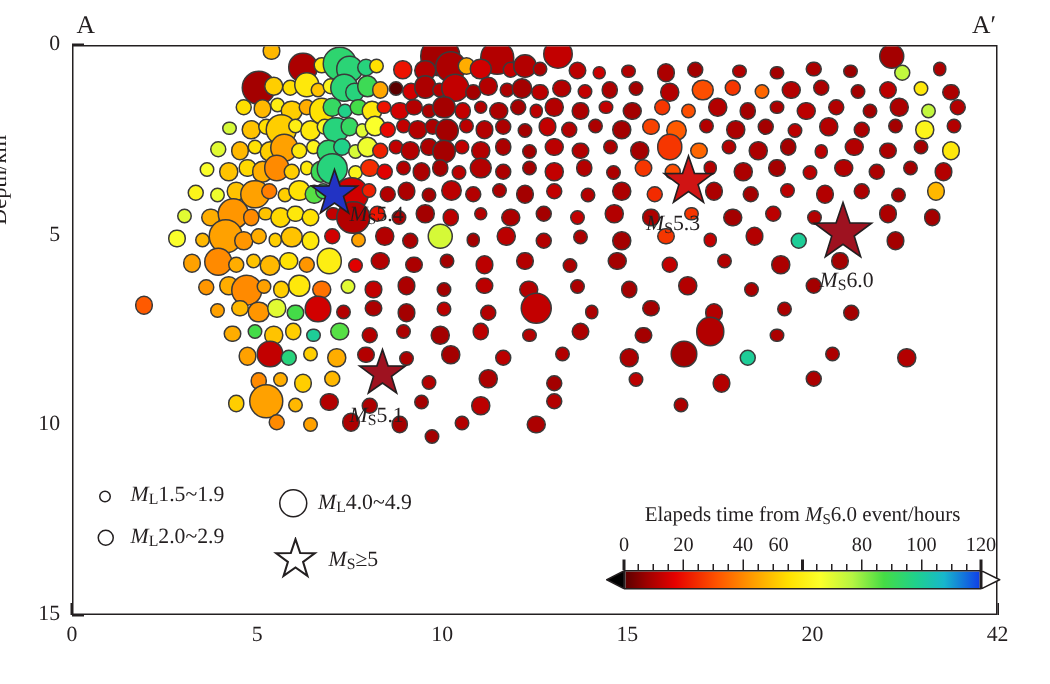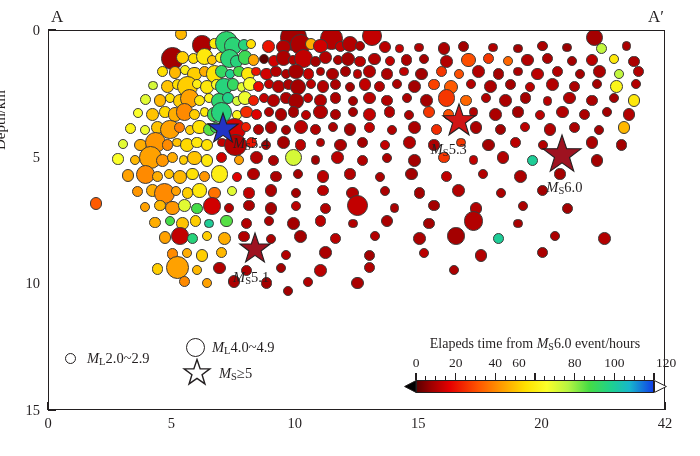--- a/index.html
+++ b/index.html
@@ -570,27 +570,33 @@
         </svg>
         <div class="star-label" style="left: 381.688px; top: 109.933px;"><i>M</i><span class="sub">S</span>5.3</div>
         <svg class="star-marker" width="44" height="44" style="left: 491.344px; top: 102.133px;">
           <polygon points="22.00,2.00 26.64,15.61 41.02,15.82 29.51,24.44 33.76,38.18 22.00,29.90 10.24,38.18 14.49,24.44 2.98,15.82 17.36,15.61" fill="#9e1220" stroke="#231f20" stroke-width="1.1"></polygon>
         </svg>
         <div class="star-label" style="left: 497.344px; top: 148.133px;"><i>M</i><span class="sub">S</span>6.0</div>
       </div>
   </div>
 
   <div id="mag-legend">
+      <div class="mag-row" style="left: 0px; top: 0px;">
+        <span style="width: 20px; display: inline-flex; justify-content: center;">
+          <span class="mag-circ" style="width: 6px; height: 6px;"></span>
+        </span>
+        <span class="mag-text"><i>M</i><span class="sub">L</span>1.5~1.9</span>
+      </div>
       <div class="mag-row" style="left: 0px; top: 28px;">
         <span style="width: 20px; display: inline-flex; justify-content: center;">
           <span class="mag-circ" style="width: 9px; height: 9px;"></span>
         </span>
         <span class="mag-text"><i>M</i><span class="sub">L</span>2.0~2.9</span>
       </div>
-      <div class="mag-row" style="left: 125px; top: 16px;">
+      <div class="mag-row" style="left: 125px; top: 4px;">
         <span style="width: 20px; display: inline-flex; justify-content: center;">
           <span class="mag-circ" style="width: 17px; height: 17px;"></span>
         </span>
         <span class="mag-text"><i>M</i><span class="sub">L</span>4.0~4.9</span>
       </div>
       <div class="mag-row" style="left: 122px; top: 36px;">
         <svg width="30" height="30">
           <polygon points="15.00,1.50 18.13,10.69 27.84,10.83 20.07,16.65 22.94,25.92 15.00,20.33 7.06,25.92 9.93,16.65 2.16,10.83 11.87,10.69" fill="#ffffff" stroke="#231f20" stroke-width="1.4"></polygon>
         </svg>
         <span class="mag-text"><i>M</i><span class="sub">S</span>≥5</span>
@@ -599,21 +605,21 @@
 
   <div id="cbar-box">
     <div id="cbar-title">Elapeds time from <i>M</i><span class="sub">S</span>6.0 event/hours</div>
     <div id="cbar-ticklabels">
         <div class="cbar-tl" style="left: 12px;">0</div>
         <div class="cbar-tl" style="left: 51.6667px;">20</div>
         <div class="cbar-tl" style="left: 91.3333px;">40</div>
         <div class="cbar-tl" style="left: 115px;">60</div>
         <div class="cbar-tl" style="left: 170.667px;">80</div>
         <div class="cbar-tl" style="left: 210.333px;">100</div>
-        <div class="cbar-tl" style="left: 262px;">120</div>
+        <div class="cbar-tl" style="left: 250px;">120</div>
       </div>
     <div id="cbar-ticks">
         <div class="cbar-tick" style="left: -0.55px; height: 7px; top: 0px;"></div>
         <div class="cbar-tick" style="left: 9.36667px; height: 4px; top: 3px;"></div>
         <div class="cbar-tick" style="left: 19.2833px; height: 4px; top: 3px;"></div>
         <div class="cbar-tick" style="left: 29.2px; height: 4px; top: 3px;"></div>
         <div class="cbar-tick" style="left: 39.1167px; height: 7px; top: 0px;"></div>
         <div class="cbar-tick" style="left: 49.0333px; height: 4px; top: 3px;"></div>
         <div class="cbar-tick" style="left: 58.95px; height: 4px; top: 3px;"></div>
         <div class="cbar-tick" style="left: 68.8667px; height: 4px; top: 3px;"></div>

